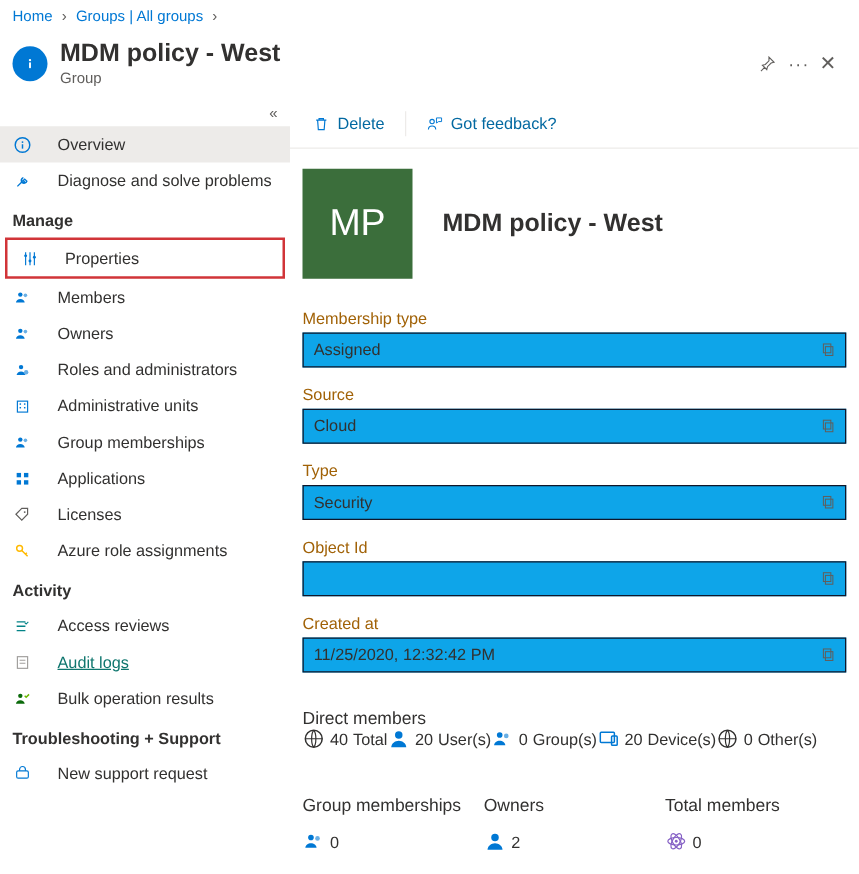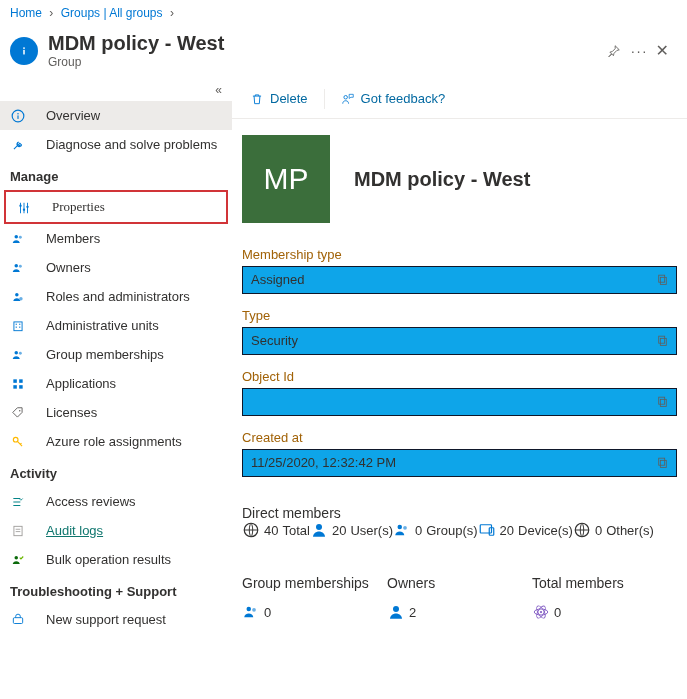--- a/index.html
+++ b/index.html
@@ -108,21 +108,21 @@
         <svg width="14" height="14" viewBox="0 0 24 24">
             <path d="M5 19l6-6m2-6a4 4 0 105 5l-3-3-2 2 3 3a4 4 0 01-5-5z" fill="none" stroke="#0078d4" stroke-width="1.8"></path>
           </svg>
       </span>
       <span>Diagnose and solve problems</span>
     </div>
 
     <div class="nav-section">Manage</div>
 
     <span class="highlight-red">
-      <div class="nav-item" style="width:100%;font-family:Liberation Serif, serif;">
+      <div class="nav-item" style="width:100%;">
         <span class="nav-icon c-blue">
           <svg width="14" height="14" viewBox="0 0 24 24">
               <path d="M6 3v18M12 3v18M18 3v18" stroke="#0078d4" stroke-width="1.6"></path>
               <circle cx="6" cy="8" r="2" fill="#0078d4"></circle>
               <circle cx="12" cy="15" r="2" fill="#0078d4"></circle>
               <circle cx="18" cy="10" r="2" fill="#0078d4"></circle>
             </svg>
         </span>
         <span>Properties</span>
       </div>
@@ -280,20 +280,32 @@
     <div class="group-header">
       <div class="group-avatar">MP</div>
       <div class="group-title">MDM policy - West</div>
     </div>
 
     <div class="fields">
       <div class="field">
         <div class="field-label">Membership type</div>
         <div class="field-value">
           <span>Assigned</span>
+          <span class="copy-icon">
+              <svg width="13" height="13" viewBox="0 0 24 24">
+                <rect x="8" y="8" width="11" height="13" fill="none" stroke="#605e5c" stroke-width="1.5"></rect>
+                <rect x="5" y="4" width="11" height="13" fill="none" stroke="#605e5c" stroke-width="1.5"></rect>
+              </svg>
+            </span>
+        </div>
+      </div>
+      <div class="field">
+        <div class="field-label">Source</div>
+        <div class="field-value">
+          <span>Cloud</span>
           <span class="copy-icon">
               <svg width="13" height="13" viewBox="0 0 24 24">
                 <rect x="8" y="8" width="11" height="13" fill="none" stroke="#605e5c" stroke-width="1.5"></rect>
                 <rect x="5" y="4" width="11" height="13" fill="none" stroke="#605e5c" stroke-width="1.5"></rect>
               </svg>
             </span>
         </div>
       </div>
       <div class="field">
         <div class="field-label">Type</div>

